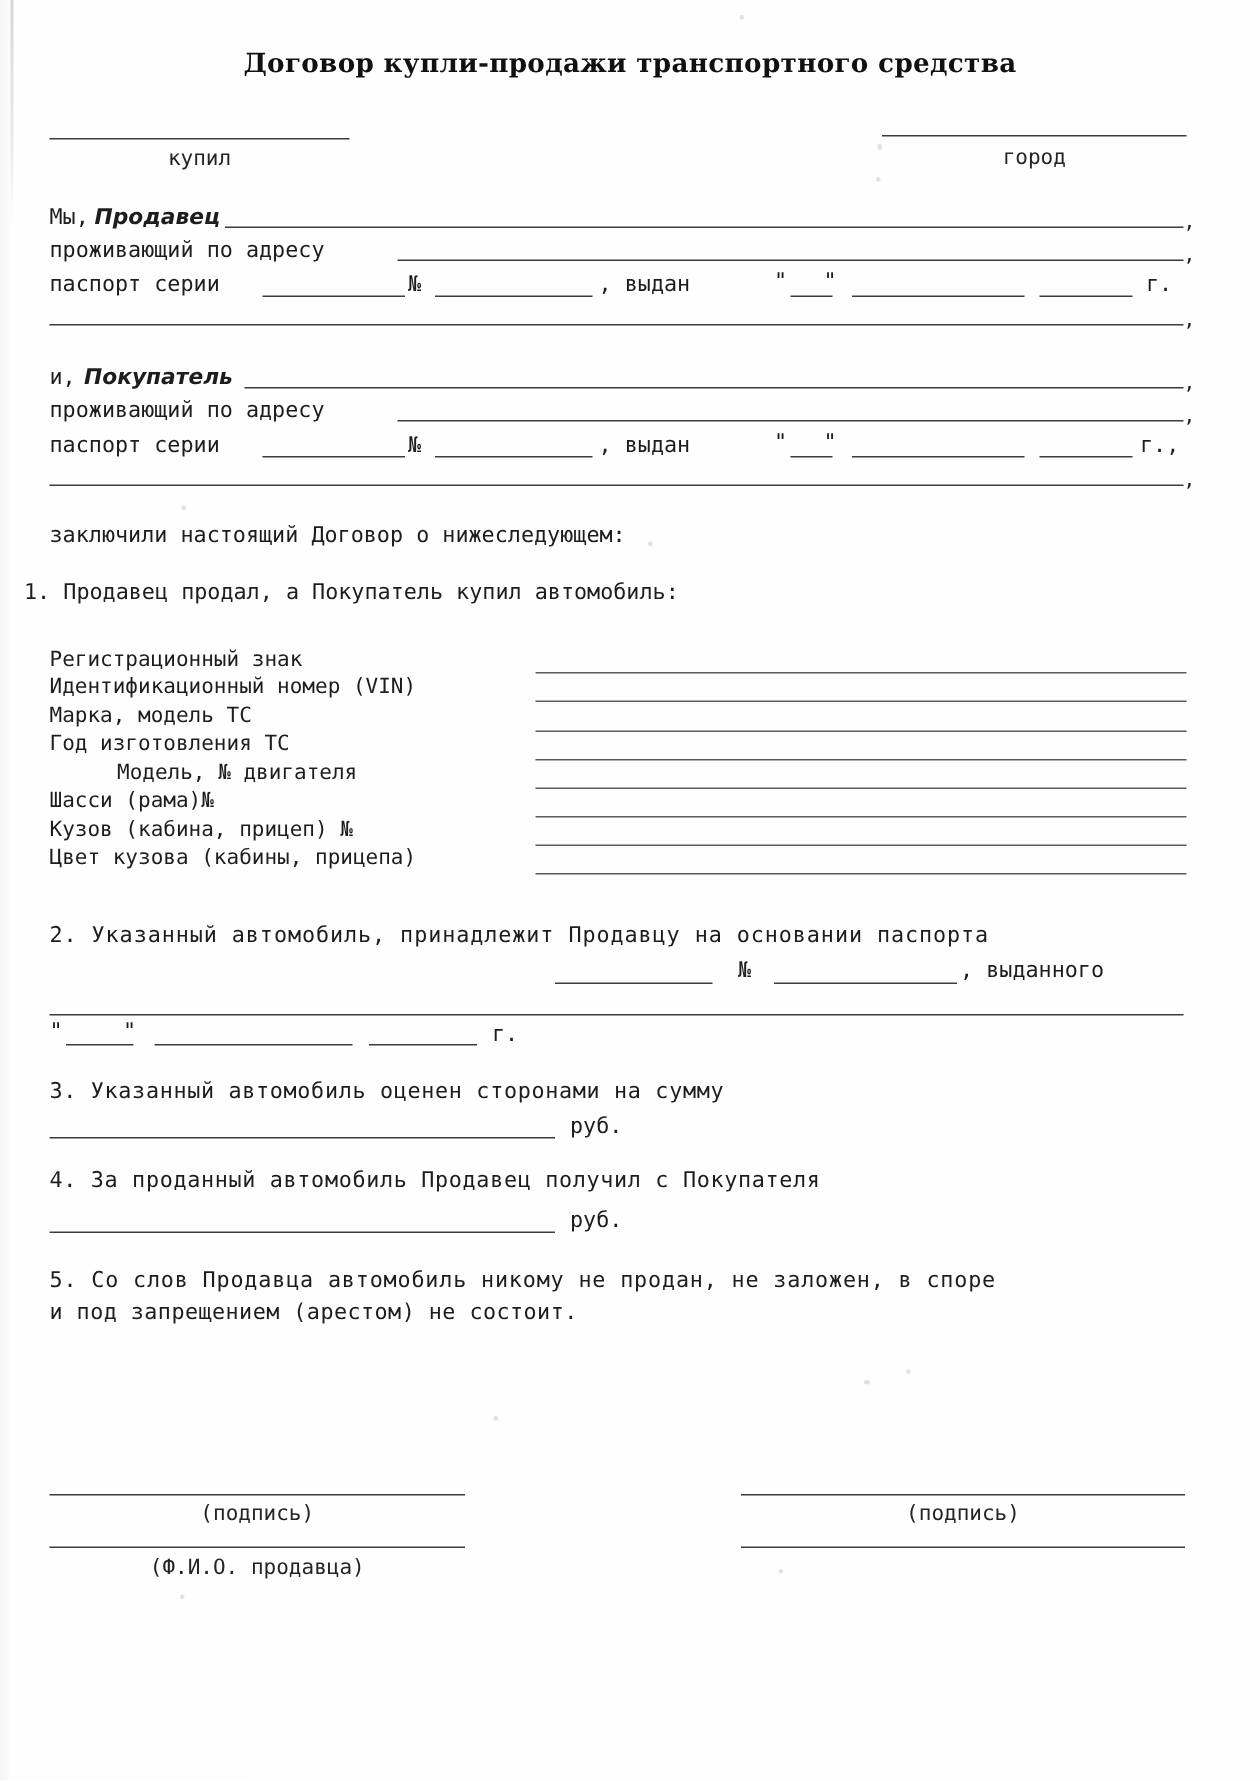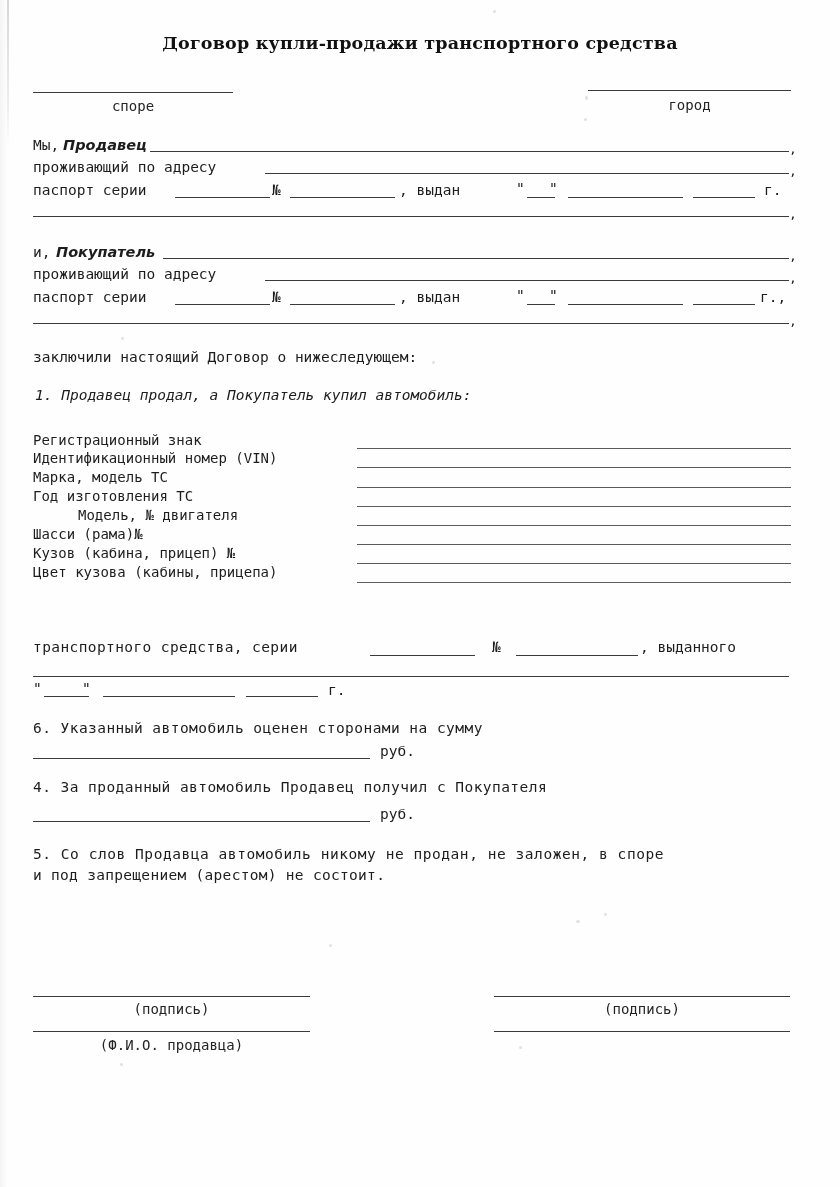--- a/index.html
+++ b/index.html
@@ -107,21 +107,21 @@
   <div class="speckle" style="left:432px;top:361px;width:3px;height:3px;"></div>
   <div class="speckle" style="left:576px;top:920px;width:4px;height:3px;"></div>
   <div class="speckle" style="left:604px;top:913px;width:3px;height:3px;"></div>
   <div class="speckle" style="left:329px;top:944px;width:3px;height:3px;"></div>
   <div class="speckle" style="left:519px;top:1046px;width:3px;height:3px;"></div>
   <div class="speckle" style="left:120px;top:1063px;width:3px;height:3px;"></div>
 
   <div class="title">Договор купли-продажи транспортного средства</div>
 
   <div class="rule" style="left:33px;top:92px;width:200px;"></div>
-  <div class="caption" style="left:33px;top:98px;width:200px;">споре</div>
+  <div class="caption" style="left:33px;top:98px;width:200px;">купил</div>
 
   <div class="rule" style="left:588px;top:90px;width:203px;"></div>
   <div class="caption" style="left:588px;top:97px;width:203px;">город</div>
 
   <div class="txt" style="left:33px;top:136px;">Мы,</div>
   <div class="txt party" style="left:63px;top:136px;">Продавец</div>
   <div class="rule thin" style="left:150px;top:151px;width:639px;"></div>
   <div class="txt" style="left:789px;top:140px;font-size:13px;">,</div>
 
   <div class="txt" style="left:33px;top:158px;">проживающий по адресу</div>
@@ -162,21 +162,21 @@
   <div class="txt" style="left:549px;top:286px;">"</div>
   <div class="rule thin" style="left:568px;top:304px;width:115px;"></div>
   <div class="rule thin" style="left:693px;top:304px;width:62px;"></div>
   <div class="txt" style="left:760px;top:288px;">г.,</div>
 
   <div class="rule thin" style="left:33px;top:323px;width:756px;"></div>
   <div class="txt" style="left:789px;top:312px;font-size:13px;">,</div>
 
   <div class="txt" style="left:33px;top:348px;">заключили настоящий Договор о нижеследующем:</div>
 
-  <div class="txt" style="left:35px;top:386px;font-style:italic;">1. Продавец продал, а Покупатель купил автомобиль:</div>
+  <div class="txt" style="left:16px;top:386px;">1. Продавец продал, а Покупатель купил автомобиль:</div>
 
   <div class="fieldlabel" style="top:432px;">Регистрационный знак</div>
   <div class="rule light" style="left:357px;top:448px;width:434px;"></div>
 
   <div class="fieldlabel" style="top:450px;">Идентификационный номер (VIN)</div>
   <div class="rule light" style="left:357px;top:467px;width:434px;"></div>
 
   <div class="fieldlabel" style="top:469px;">Марка, модель ТС</div>
   <div class="rule light" style="left:357px;top:487px;width:434px;"></div>
 
@@ -188,36 +188,36 @@
 
   <div class="fieldlabel" style="top:526px;">Шасси (рама)№</div>
   <div class="rule light" style="left:357px;top:544px;width:434px;"></div>
 
   <div class="fieldlabel" style="top:545px;">Кузов (кабина, прицеп) №</div>
   <div class="rule light" style="left:357px;top:563px;width:434px;"></div>
 
   <div class="fieldlabel" style="top:564px;">Цвет кузова (кабины, прицепа)</div>
   <div class="rule light" style="left:357px;top:582px;width:434px;"></div>
 
-
-  <div class="txt" style="left:33px;top:638px;letter-spacing:.4px;">транспортного средства, серии</div>
+  <div class="txt" style="left:33px;top:615px;letter-spacing:.62px;">2. Указанный автомобиль, принадлежит Продавцу на основании паспорта</div>
+
   <div class="rule thin" style="left:370px;top:655px;width:105px;"></div>
   <div class="txt" style="left:492px;top:638px;">№</div>
   <div class="rule thin" style="left:516px;top:655px;width:122px;"></div>
   <div class="txt" style="left:640px;top:638px;">, выданного</div>
 
   <div class="rule thin" style="left:33px;top:676px;width:756px;"></div>
   <div class="txt" style="left:33px;top:679px;">"</div>
   <div class="rule thin" style="left:44px;top:696px;width:45px;"></div>
   <div class="txt" style="left:82px;top:679px;">"</div>
   <div class="rule thin" style="left:103px;top:696px;width:132px;"></div>
   <div class="rule thin" style="left:246px;top:696px;width:72px;"></div>
   <div class="txt" style="left:328px;top:681px;">г.</div>
 
-  <div class="txt" style="left:33px;top:719px;letter-spacing:.45px;">6. Указанный автомобиль оценен сторонами на сумму</div>
+  <div class="txt" style="left:33px;top:719px;letter-spacing:.45px;">3. Указанный автомобиль оценен сторонами на сумму</div>
   <div class="rule" style="left:33px;top:758px;width:337px;"></div>
   <div class="txt" style="left:380px;top:742px;">руб.</div>
 
   <div class="txt" style="left:33px;top:778px;letter-spacing:.45px;">4. За проданный автомобиль Продавец получил с Покупателя</div>
   <div class="rule" style="left:33px;top:821px;width:337px;"></div>
   <div class="txt" style="left:380px;top:805px;">руб.</div>
 
   <div class="txt" style="left:33px;top:845px;letter-spacing:.55px;">5. Со слов Продавца автомобиль никому не продан, не заложен, в споре</div>
   <div class="txt" style="left:33px;top:866px;letter-spacing:.3px;">и под запрещением (арестом) не состоит.</div>
 

